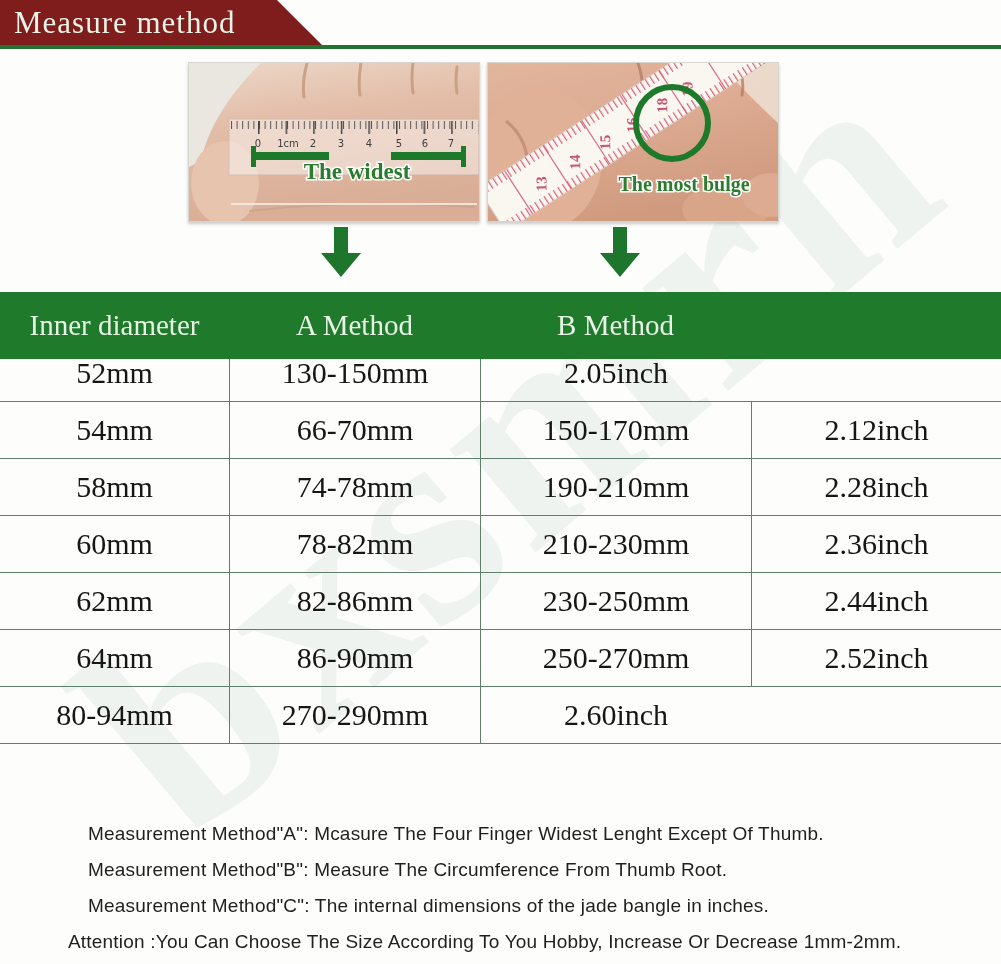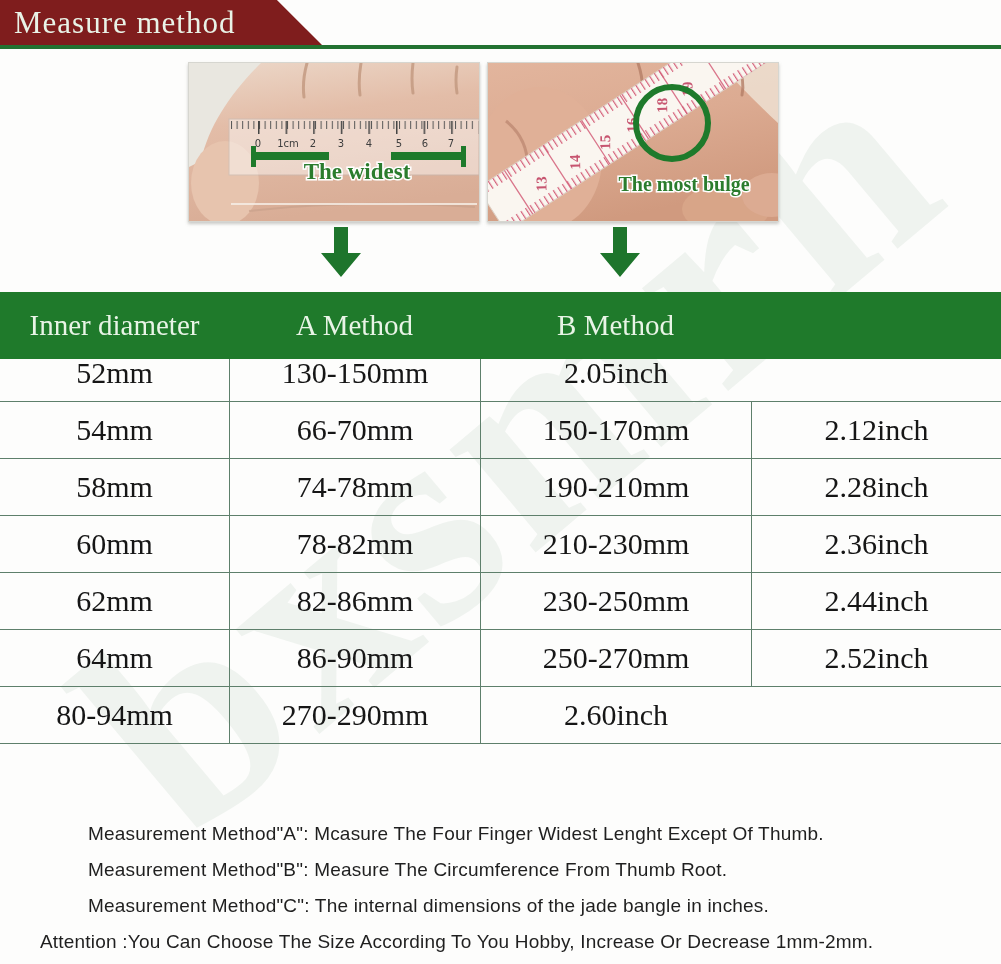--- a/index.html
+++ b/index.html
@@ -73,21 +73,21 @@
   .td + .td { border-left:1px solid #5e7f6b; }
   
   .notes {
     position:absolute; left:0; top:816px; width:1001px;
     font-family:"Liberation Sans", sans-serif; z-index:1;
   }
   .note {
     font-size:19px; color:#1f1f1f; line-height:36px;
     padding-left:88px; letter-spacing:0.2px; white-space:nowrap;
   }
-  .note-attention { padding-left:40px; }
+  .note-attention { padding-left:68px; }
 </style>
 </head>
 <body>
 
 <div class="page">
 
   <div class="watermark">bxsmrh</div>
 
   <div class="banner">
     <span class="banner-title">Measure method</span>

